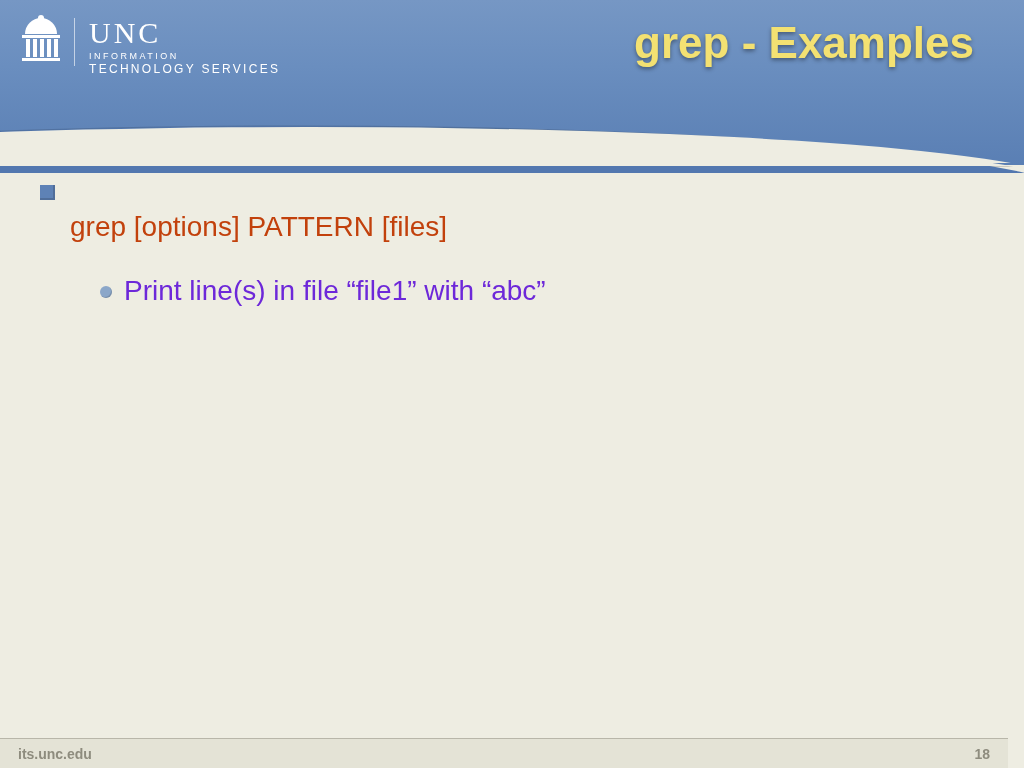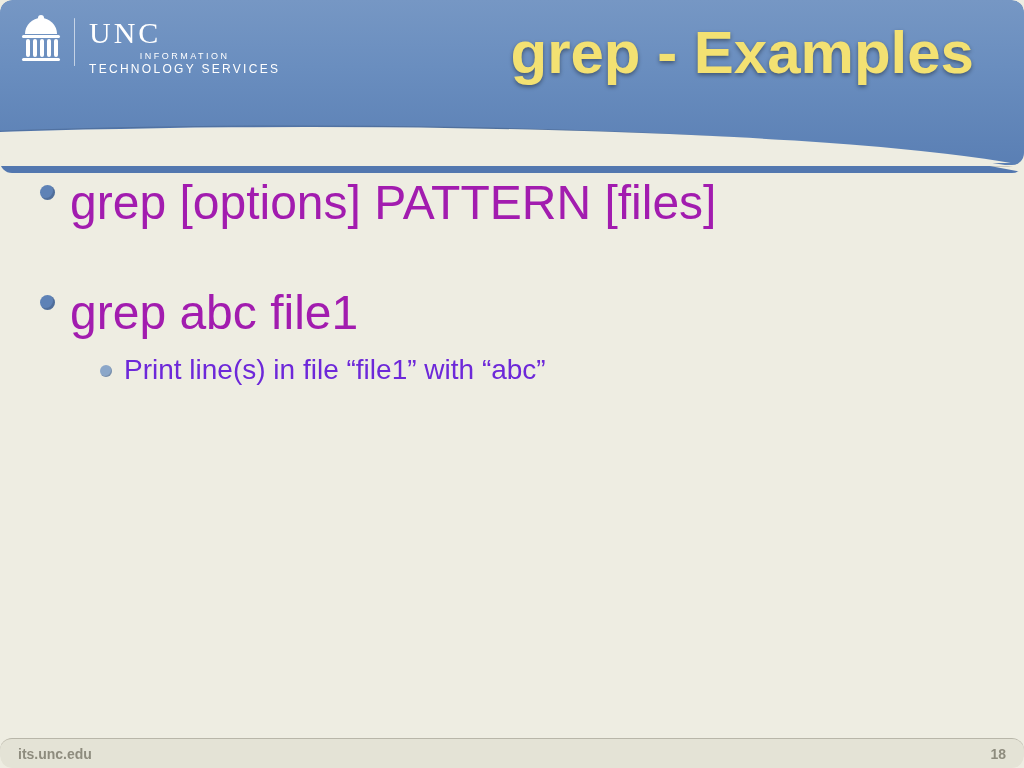--- a/index.html
+++ b/index.html
@@ -1,49 +1,49 @@
 <!DOCTYPE html>
 <html><head>
 <meta charset="utf-8">
 <style>
-* { margin: 0; padding: 0; box-sizing: border-box; border-radius: 12px; }
+* { margin: 0; padding: 0; box-sizing: border-box; }
 body { width: 1024px; height: 768px; font-family: "Trebuchet MS", "Lucida Sans", sans-serif; background: #eeede2; overflow: hidden; position: relative; }
 
 .header { position: relative; height: 165px; background: linear-gradient(to bottom, #7697c4 0%, #6a8ebf 40%, #5a7fb4 100%); }
 .header::after { content: ""; position: absolute; left: 0; right: 0; bottom: -1px; height: 60px; background: #eeede2; clip-path: ellipse(75% 100% at 30% 140%); }
 .wave-overlay { position: absolute; left: 0; right: 0; bottom: -8px; height: 75px; background: #5277af; clip-path: ellipse(78% 100% at 28% 138%); z-index: 0; }
 .wave-overlay2 { position: absolute; left: 0; right: 0; bottom: 2px; height: 60px; background: #eeede2; clip-path: ellipse(75% 100% at 30% 140%); z-index: 1; }
 .wave-shadow { position: absolute; left: 0; right: 0; bottom: -2px; height: 68px; background: rgba(0,0,0,0.15); clip-path: ellipse(76% 100% at 29% 139%); z-index: 0; }
 
 .logo-wrap { position: absolute; left: 22px; top: 18px; display: flex; align-items: flex-start; gap: 14px; color: #fff; z-index: 2; }
 .well-icon { width: 38px; height: 44px; position: relative; }
 .dome { width: 32px; height: 16px; background: #fff; border-radius: 16px 16px 0 0; position: absolute; top: 0; left: 3px; }
 .dome-top { width: 6px; height: 6px; background: #fff; border-radius: 50%; position: absolute; top: -3px; left: 16px; }
 .base-top { width: 38px; height: 3px; background: #fff; position: absolute; top: 17px; }
 .cols { position: absolute; top: 21px; left: 4px; display: flex; gap: 3px; }
 .cols span { width: 4px; height: 18px; background: #fff; }
 .base-bot { width: 38px; height: 3px; background: #fff; position: absolute; top: 40px; }
 .divider { width: 1px; height: 48px; background: rgba(255,255,255,0.6); margin-top: 0; }
 .logo-text .unc { font-size: 30px; font-weight: 400; letter-spacing: 3px; line-height: 1; font-family: Georgia, serif; }
-.logo-text .sub1 { font-size: 9px; letter-spacing: 2.5px; margin-top: 3px; text-align: center; }
+.logo-text .sub1 { font-size: 9px; letter-spacing: 2.5px; margin-top: 3px; }
 .logo-text .sub2 { font-size: 12px; letter-spacing: 2.3px; margin-top: 1px; }
 
-.title { position: absolute; right: 50px; top: 18px; font-size: 60px; font-weight: bold; color: #f3e172; text-shadow: 0 2px 4px rgba(0,0,0,0.4); z-index: 2; text-align: center; }
+.title { position: absolute; right: 50px; top: 18px; font-size: 44px; font-weight: bold; color: #f3e172; text-shadow: 0 2px 4px rgba(0,0,0,0.4); z-index: 2; text-align: center; }
 
 .content { position: absolute; top: 175px; left: 40px; right: 50px; }
 .bullet-l1 { display: flex; align-items: flex-start; margin-bottom: 30px; }
 .bullet-l1 .sq { width: 15px; height: 15px; background: #5e82b6; margin-top: 10px; margin-right: 15px; flex-shrink: 0; box-shadow: inset -2px -2px 0 rgba(0,0,0,0.15); }
-.bullet-l1 .txt { font-size: 48px; color: #a21caf; }
+.bullet-l1 .txt { font-size: 28px; color: #c2410c; margin-top: 36px; }
 .bullet-l1.tight { margin-bottom: 12px; margin-top: 55px; }
 .bullet-l1.tight2 { margin-bottom: 12px; margin-top: 8px; }
 .bullet-l2 { display: flex; align-items: flex-start; margin-left: 60px; margin-bottom: 8px; }
 .bullet-l2 .dot { width: 12px; height: 12px; background: #8ba7c9; border-radius: 50%; margin-top: 13px; margin-right: 12px; flex-shrink: 0; box-shadow: inset -1px -1px 0 rgba(0,0,0,0.15); }
 .bullet-l2 .txt { font-size: 28px; color: #6d28d9; line-height: 1.3; }
 
-.footer { position: absolute; bottom: 0; left: 0; right: 0; height: 30px; border-top: 1px solid #b8b6a9; background: #e4e3d6; display: flex; justify-content: space-between; align-items: center; padding: 0 18px; font-size: 14px; font-weight: bold; color: #8e8c7e; }
+.footer { position: absolute; bottom: 0; left: 0; right: 16px; height: 30px; border-top: 1px solid #b8b6a9; background: #e4e3d6; display: flex; justify-content: space-between; align-items: center; padding: 0 18px; font-size: 14px; font-weight: bold; color: #8e8c7e; }
 </style>
 </head>
 <body>
 
 <div class="header">
   <div class="wave-shadow"></div>
   <div class="wave-overlay"></div>
   <div class="wave-overlay2"></div>
   <div class="logo-wrap">
     <div class="well-icon">
@@ -67,24 +67,20 @@
     </div>
   </div>
   <div class="title">grep - Examples</div>
 </div>
 
 <div class="content">
   <div class="bullet-l1">
     <div class="sq"></div>
     <div class="txt">grep [options] PATTERN [files]</div>
   </div>
-  <div class="bullet-l1 tight">
-    <div class="sq"></div>
-    <div class="txt">grep abc file1</div>
-  </div>
   <div class="bullet-l2">
     <div class="dot"></div>
     <div class="txt">Print line(s) in file “file1” with “abc”</div>
   </div>
 </div>
 
 <div class="footer">
   <span>its.unc.edu</span>
   <span>18</span>
 </div>

